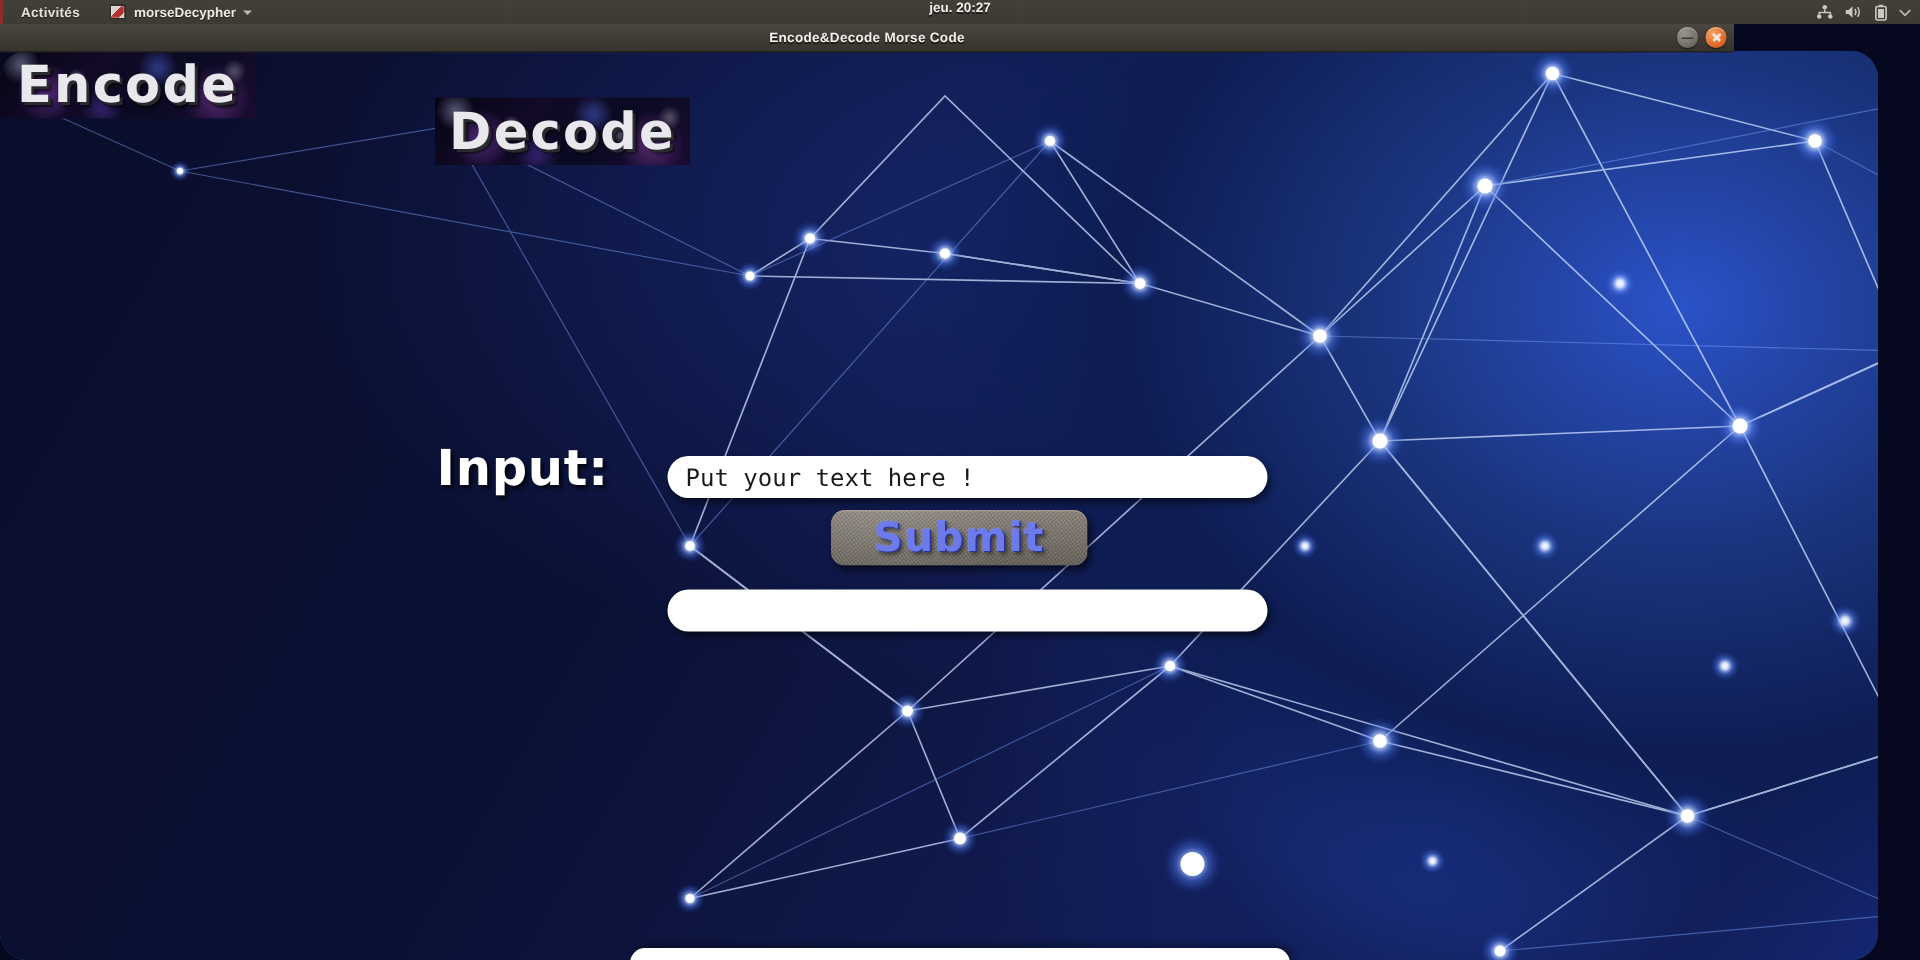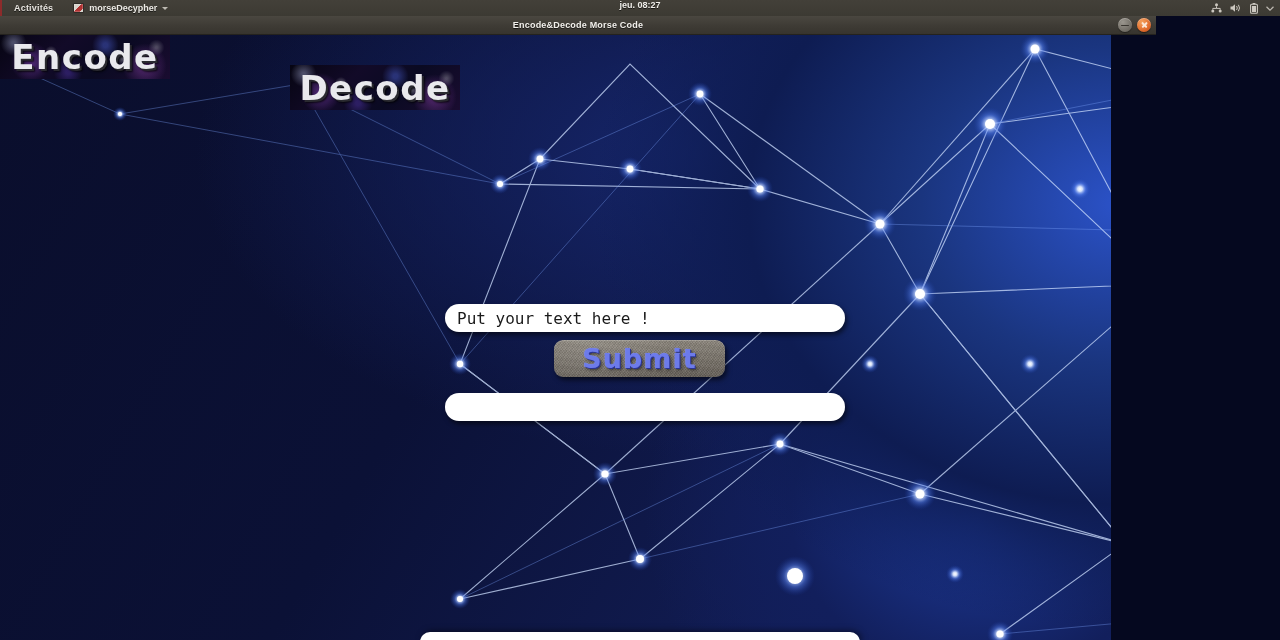--- a/index.html
+++ b/index.html
@@ -95,23 +95,24 @@
   .wbtn.close::before, .wbtn.close::after {
     content: ""; position: absolute; left: 3.5px; top: 6.3px;
     width: 7px; height: 1.6px; background: #fae6d6; border-radius: 1px;
   }
   .wbtn.close::before { transform: rotate(45deg); }
   .wbtn.close::after  { transform: rotate(-45deg); }
 
   
   #page-viewport {
     position: absolute; top: 34px; left: 0;
-    width: 1111px; height: 606px;
+    width: 1252px; height: 606px;
     overflow: hidden;
     background: #0f766e;
+    border-radius: 18px;
   }
 
   
   #bg-network {
     position: absolute; inset: 0;
     width: 1280px; height: 606px;
   }
   #bg-base {
     position: absolute; inset: 0;
     background:
@@ -216,21 +217,21 @@
   <div class="tb-left">
     <div class="tb-activities">Activités</div>
 
     <div class="tb-appentry">
       <span class="tb-appicon"></span>
       <span class="tb-appname">morseDecypher</span>
       <span class="tb-caret"></span>
     </div>
   </div>
 
-  <div class="tb-clock">jeu. 08:27</div>
+  <div class="tb-clock">jeu. 20:27</div>
 
   <div class="tb-right">
     <span>
       <svg width="11" height="10" viewBox="0 0 11 10">
         <circle cx="5.5" cy="1.8" r="1.5" fill="#ccc8c0"></circle>
         <circle cx="1.8" cy="8" r="1.5" fill="#ccc8c0"></circle>
         <circle cx="9.2" cy="8" r="1.5" fill="#ccc8c0"></circle>
         <path d="M5.5 3.3 V5.4 M5.5 5.4 H1.8 V6.6 M5.5 5.4 H9.2 V6.6" stroke="#ccc8c0" stroke-width="1" fill="none"></path>
       </svg>
     </span>
@@ -384,20 +385,21 @@
   </div>
 
   <div class="banner" style="left:0px; top:0px; width:170px; height:45px;">
     <span class="banner-text">Encode</span>
   </div>
 
   <div class="banner" style="left:290px; top:0px; width:170px; height:45px;margin-top:31px;">
     <span class="banner-text">Decode</span>
   </div>
 
+  <div class="field-label" style="left:291px; top:258px;">Input:</div>
 
   <input class="text-field" id="input-field" type="text" style="left: 445px; top: 270px; width: 400px; height: 28px;" placeholder="Put your text here !">
 
   <button id="submit-button" style="left:554px; top:306px; width:171px; height:37px;">
     <span class="btn-text">Submit</span>
   </button>
 
 
   <input class="text-field" id="output-field" type="text" style="left: 445px; top: 359px; width: 400px; height: 28px;" value="">
 

